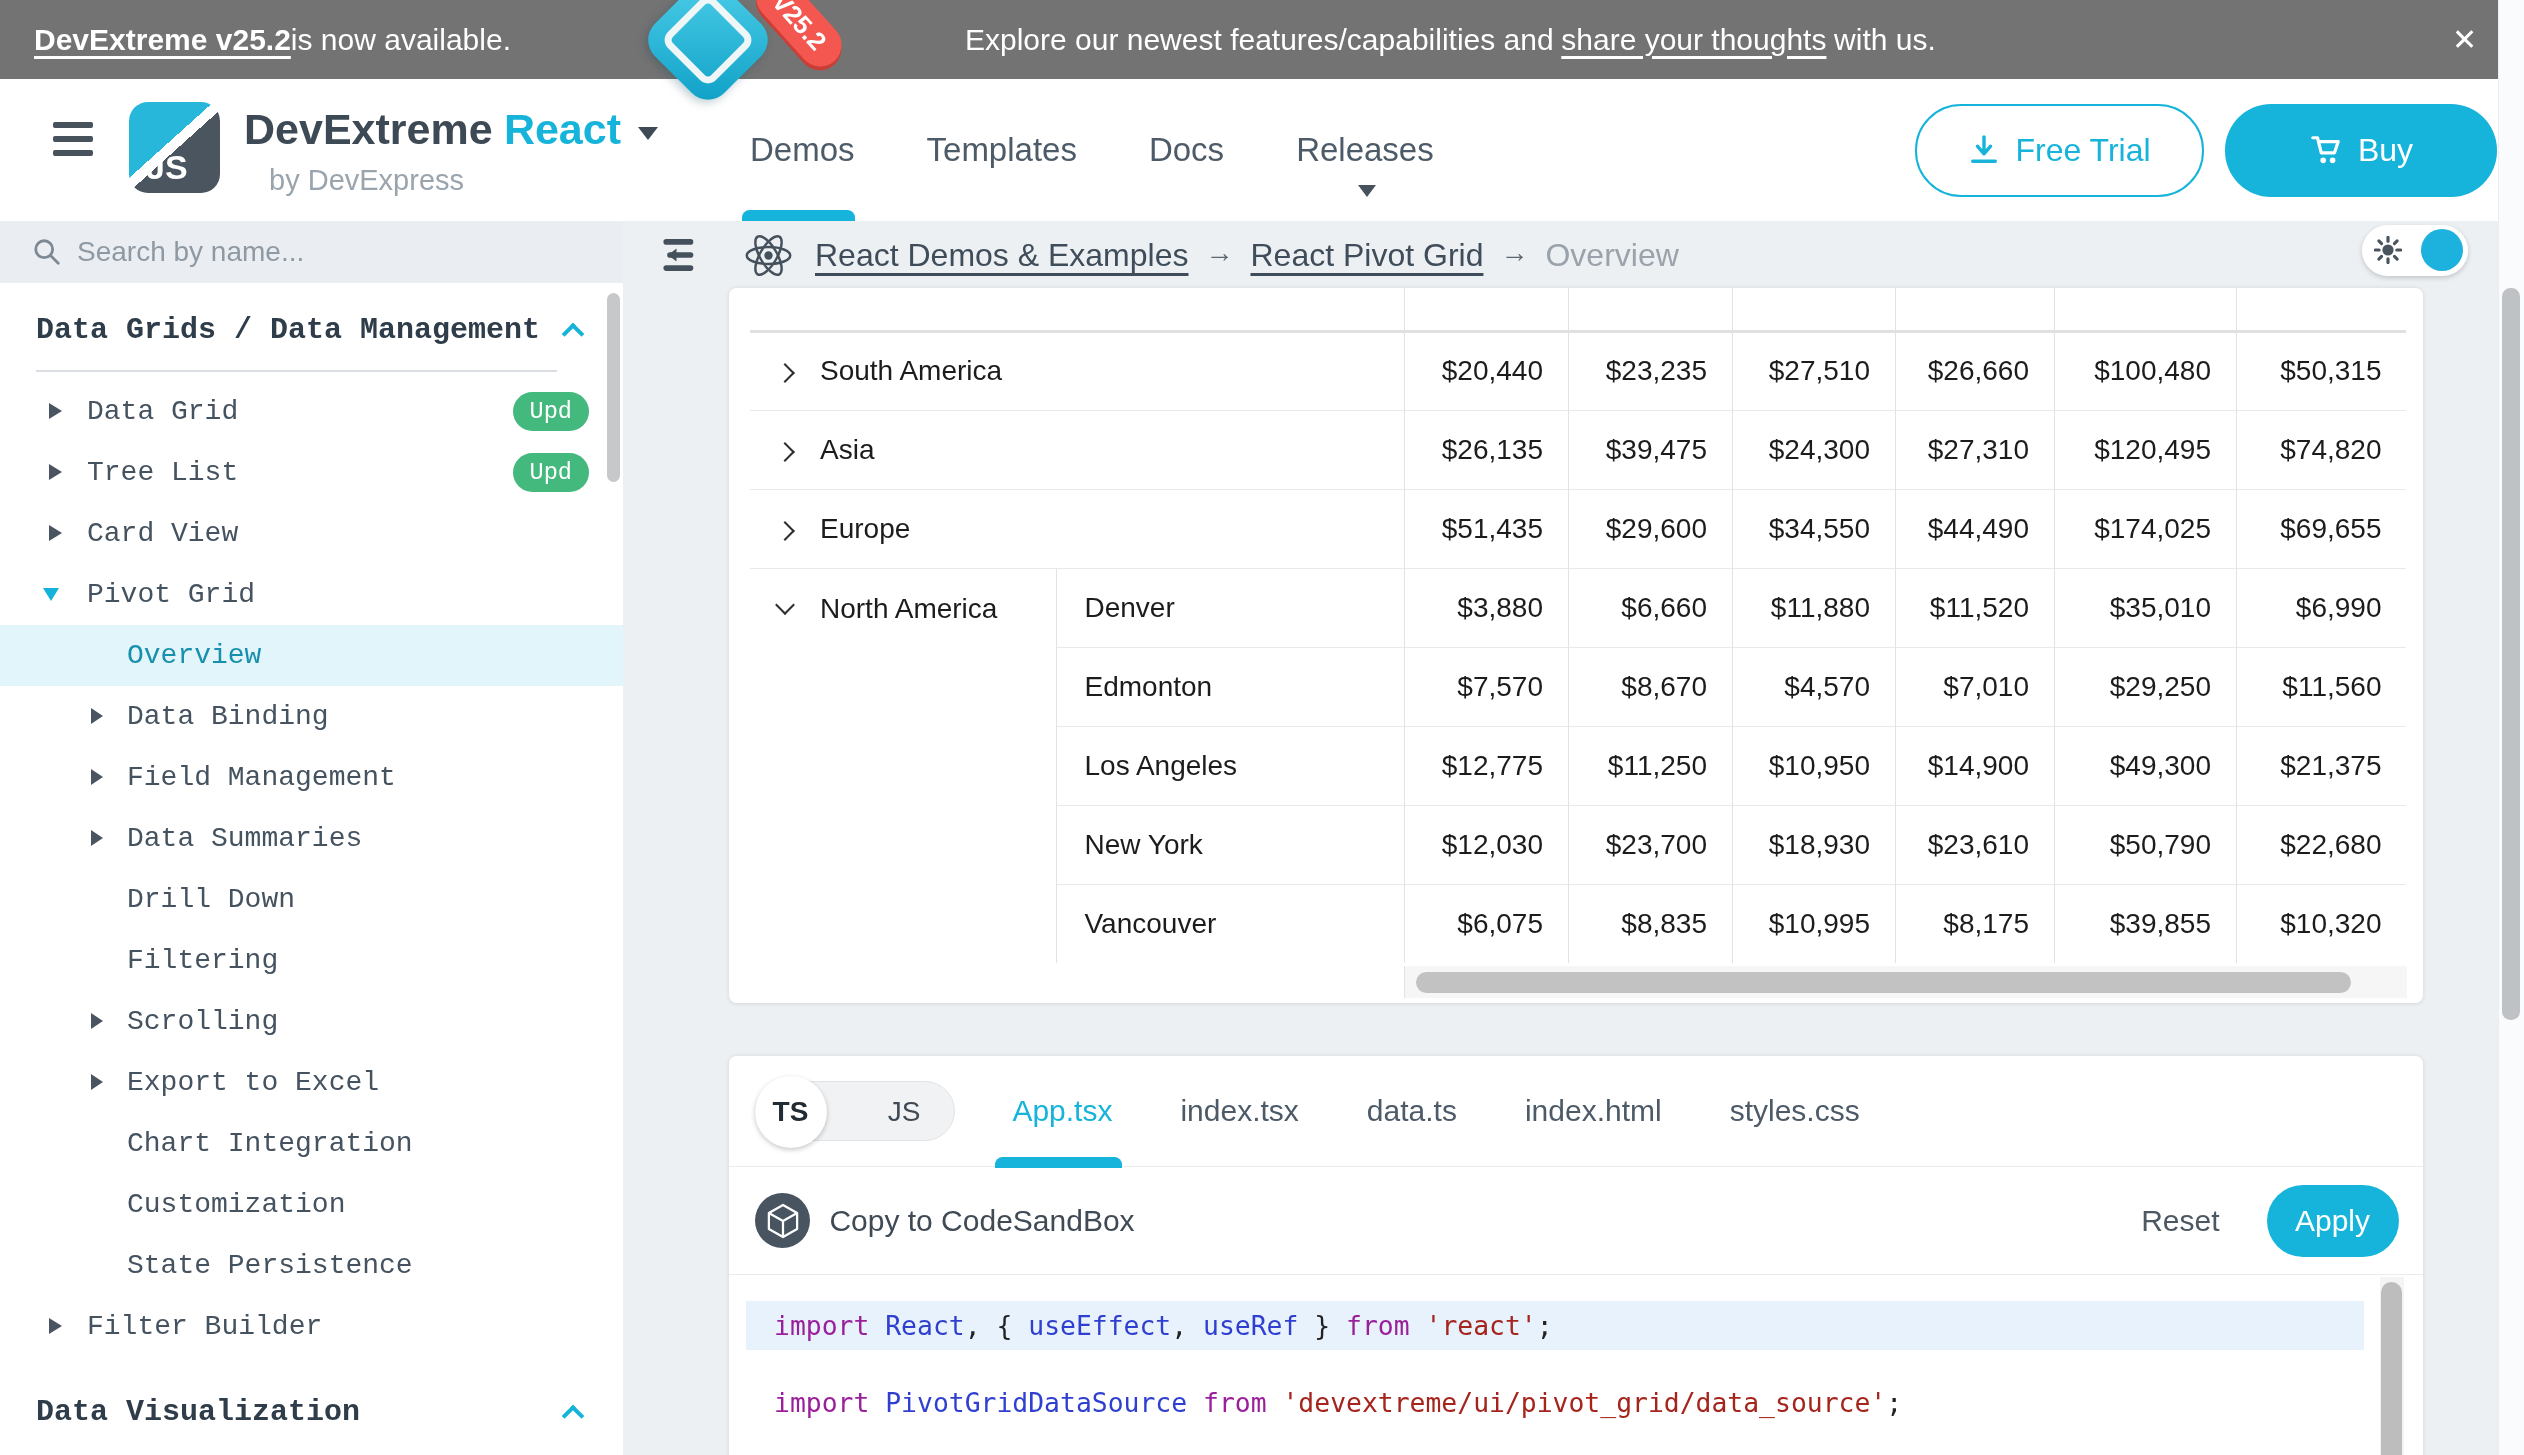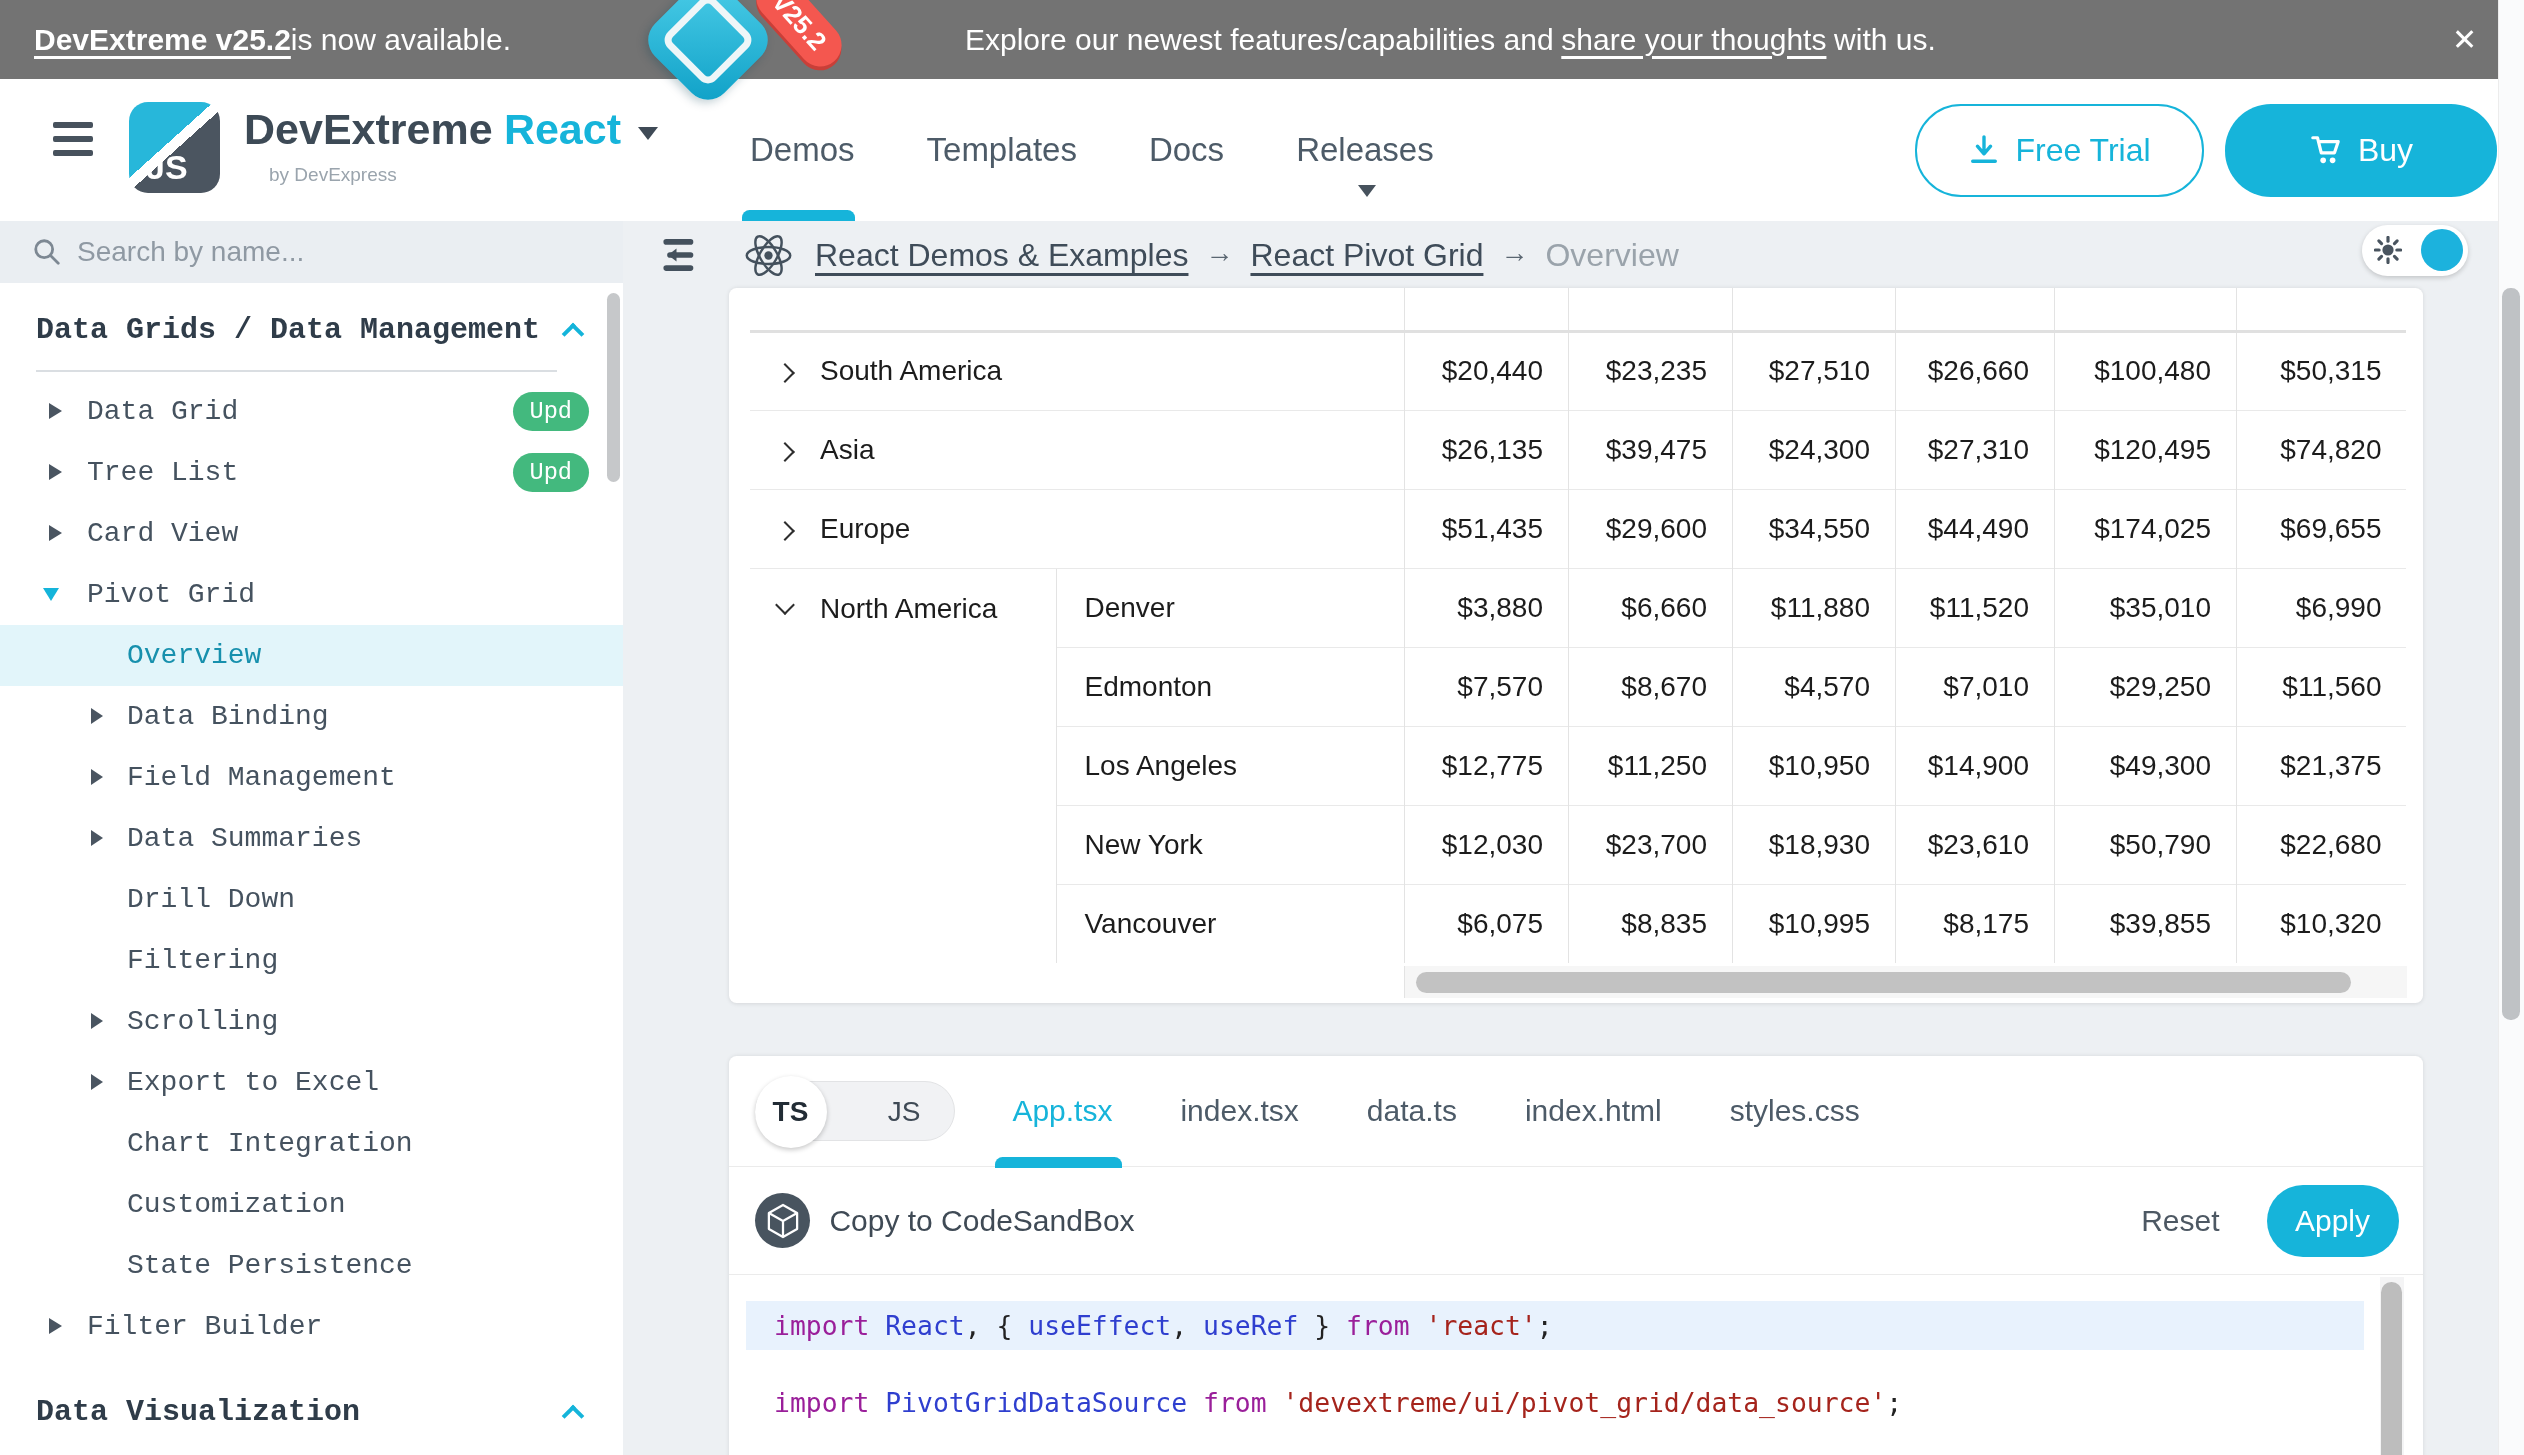--- a/index.html
+++ b/index.html
@@ -19,21 +19,21 @@
 
   
   .header { position:absolute; left:0; top:79px; width:2525px; height:142px; background:#fff; z-index:4; }
   .hamburger { position:absolute; left:53px; top:43px; width:42px; height:38px; cursor:pointer; }
   .hamburger span { display:block; width:40px; height:5.7px; background:#47525d; border-radius:1.9px; margin-bottom:8.5px; }
   .logo-box { position:absolute; left:129px; top:23px; width:91px; height:91px; border-radius:19px; overflow:hidden; background:linear-gradient(138deg,#27b7da 0%,#27b7da 44%,#ffffff 44%,#ffffff 52%,#4b5560 52%,#4b5560 100%); }
   .logo-box .js { position:absolute; left:17px; bottom:5.7px; color:#fff; font-weight:bold; font-size:34px; }
   .brand { position:absolute; left:244px; top:26.4px; font-size:43px; font-weight:bold; color:#3d4a56; white-space:nowrap; }
   .brand .fw { color:#16b4da; margin-left:11.3px; }
   .brand-caret { display:inline-block; width:0; height:0; border-left:10.4px solid transparent; border-right:10.4px solid transparent; border-top:13.2px solid #3f4a56; margin-left:17px; vertical-align:middle; }
-  .byline { position:absolute; left:269px; top:85px; font-size:19px; color:#9aa4ad; }
+  .byline { position:absolute; left:269px; top:85px; font-size:29px; color:#9aa4ad; }
   .topnav { position:absolute; left:750px; top:0; height:142px; display:flex; align-items:center; gap:72px; }
   .topnav .nav-item { font-size:33px; color:#4d5b68; cursor:pointer; position:relative; }
   .nav-underline { position:absolute; left:742px; bottom:0; width:113px; height:11.3px; background:#16b4da; border-radius:7.6px 7.6px 0 0; }
   .releases-caret { position:absolute; left:1358px; top:106px; width:0; height:0; border-left:9.4px solid transparent; border-right:9.4px solid transparent; border-top:12.3px solid #47525d; }
   .btn-freetrial { position:absolute; left:1915px; top:24.5px; width:289px; height:93px; border:2.8px solid #16b4da; border-radius:46px; background:#fff; color:#16b4da; font-size:32px; display:flex; align-items:center; justify-content:center; gap:15px; cursor:pointer; }
   .btn-buy { position:absolute; left:2225px; top:24.5px; width:272px; height:93px; border-radius:46px; background:#16b4da; color:#fff; font-size:32px; display:flex; align-items:center; justify-content:center; gap:15px; cursor:pointer; }
 
   
   .sidebar { position:absolute; left:0; top:221px; width:623px; height:1235px; background:#fff; z-index:3; }
   .search-row { height:62px; background:#eaeef2; display:flex; align-items:center; padding-left:32px; gap:15px; }

